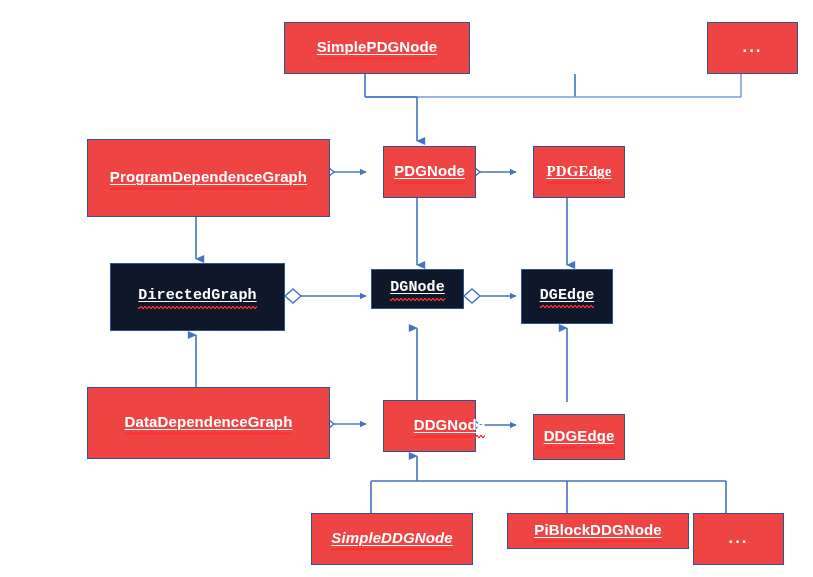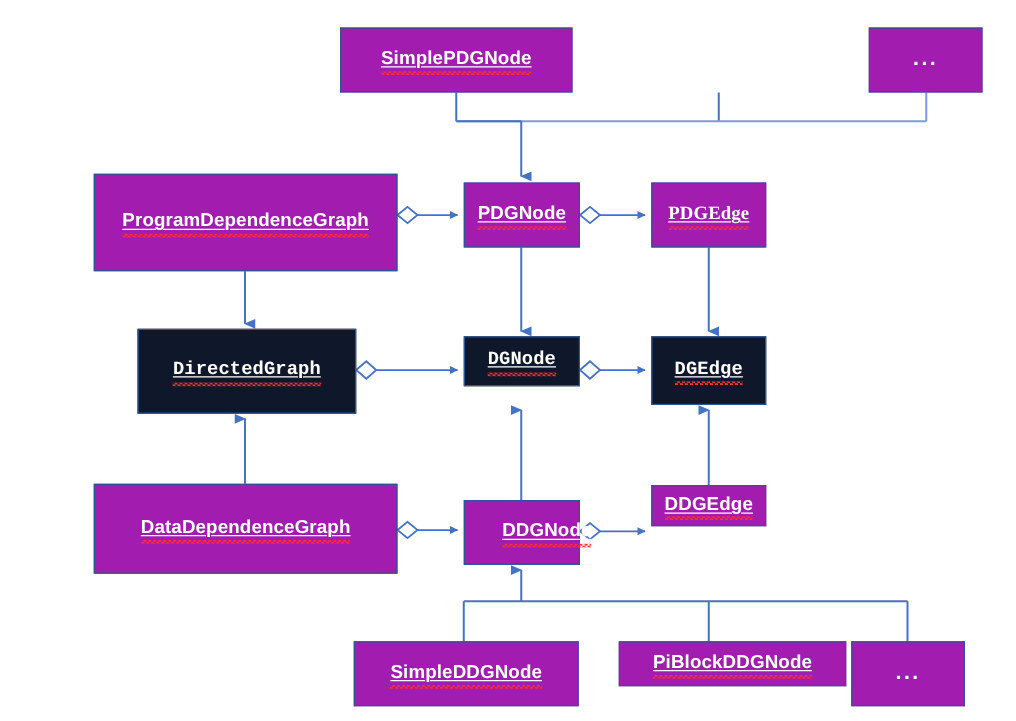--- a/index.html
+++ b/index.html
@@ -58,21 +58,22 @@
     right: 0;
     bottom: -3px;
     height: 3px;
     background-image:
       radial-gradient(circle at 1px 2.6px, #ff2d2d 1.15px, rgba(255,45,45,0) 1.4px),
       radial-gradient(circle at 3px 0.4px, #ff2d2d 1.15px, rgba(255,45,45,0) 1.4px);
     background-size: 4px 3px;
     background-repeat: repeat-x;
   }
   .node.blue {
-    background: #a21caf;
+    background: #ef4444;
+    margin-left: 12px;
   }
   .node.green {
     background: #0f172a;
     font-family: Liberation Mono, monospace;
   }
   .node.ellipsis {
     font-size: 17px;
     letter-spacing: 2px;
   }
   .node.ellipsis .label {
@@ -194,25 +195,25 @@
   </div>
 
   <div class="node blue squiggle" style="left:75px;top:387px;width:243px;height:72px;">
     <span class="label">DataDependenceGraph</span>
   </div>
 
   <div class="node blue squiggle" style="left:371px;top:400px;width:93px;height:52px;padding-left:40px;">
     <span class="label">DDGNode</span>
   </div>
 
-  <div class="node blue squiggle" style="left:521px;top:388px;width:92px;height:33px;">
+  <div class="node blue squiggle" style="left:521px;top:414px;width:92px;height:46px;">
     <span class="label">DDGEdge</span>
   </div>
 
-  <div class="node blue squiggle" style="left:283px;top:513px;width:180px;height:52px;">
+  <div class="node blue squiggle" style="left:299px;top:513px;width:162px;height:52px;font-style:italic;">
     <span class="label">SimpleDDGNode</span>
   </div>
 
   <div class="node blue squiggle" style="left:495px;top:513px;width:182px;height:36px;">
     <span class="label">PiBlockDDGNode</span>
   </div>
 
   <div class="node blue ellipsis" style="left:681px;top:513px;width:91px;height:52px;">
     <span class="label">...</span>
   </div>

